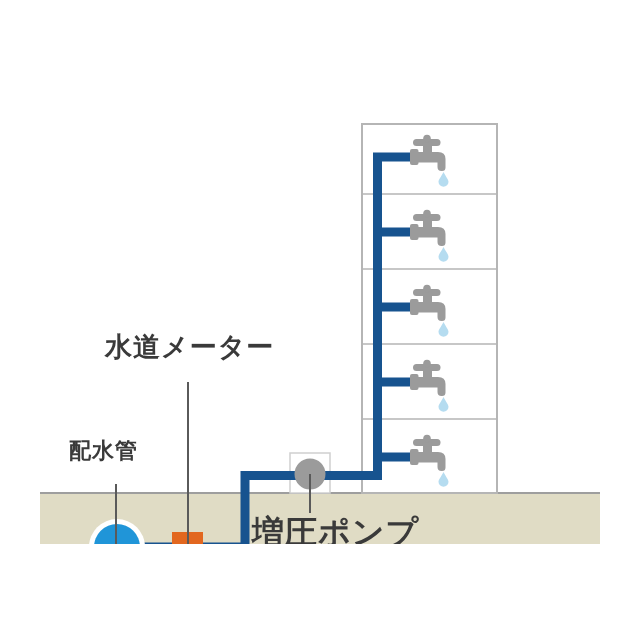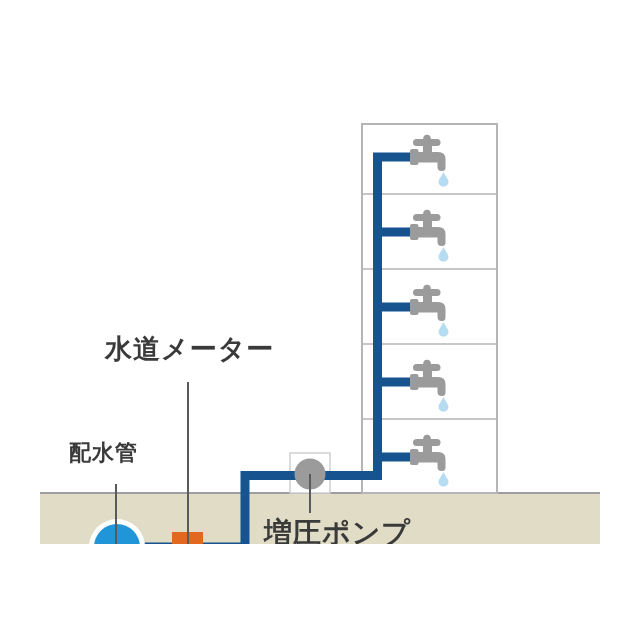--- a/index.html
+++ b/index.html
@@ -1,27 +1,27 @@
 <!DOCTYPE html>
 <html><head>
 <meta charset="utf-8">
 <style>
   html,body{margin:0;padding:0;background:#ffffff;}
   .canvas{
     position:relative;width:640px;height:544px;background:#ffffff;overflow:hidden;
-    font-family:Liberation Sans, sans-serif;
+    font-family:Liberation Mono, monospace;
   }
   .canvas svg{position:absolute;left:0;top:0;}
   .diagram-label{
     position:absolute;color:#3a3a3a;font-weight:800;line-height:1;
     letter-spacing:1px;white-space:nowrap;
   }
   .label-water-meter{left:105px;top:336px;font-size:27px;}
   .label-water-main{left:69px;top:442px;font-size:22px;}
-  .label-booster-pump{left:264px;top:519px;font-size:28px;}
+  .label-booster-pump{left:252px;top:519px;font-size:32px;}
   .building-rect{fill:#ffffff;stroke:#b5b5b5;stroke-width:2;}
   .floor-divider{stroke:#b5b5b5;stroke-width:1.5;}
   .ground-surface{stroke:#9e9e9e;stroke-width:2;}
   .pump-housing{fill:#ffffff;stroke:#cfcfcf;stroke-width:1.5;}
   .pipe{fill:none;stroke-width:9;}
   .connector{stroke:#5a5a5a;stroke-width:2;}
   .white-ring{fill:#ffffff;}
 </style>
 </head>
 <body>

